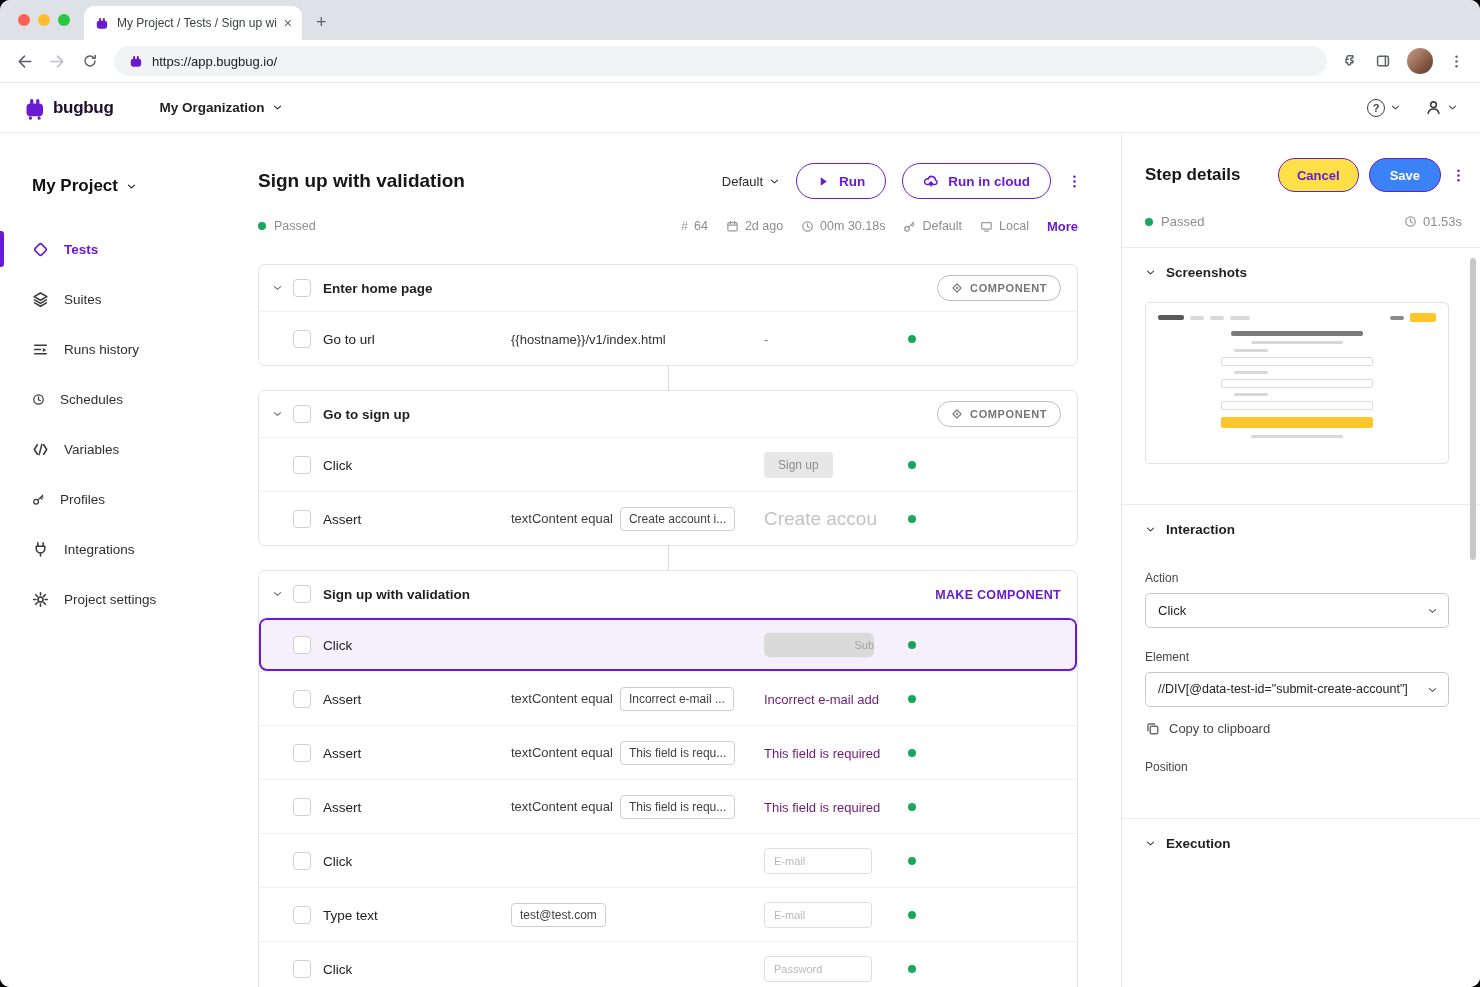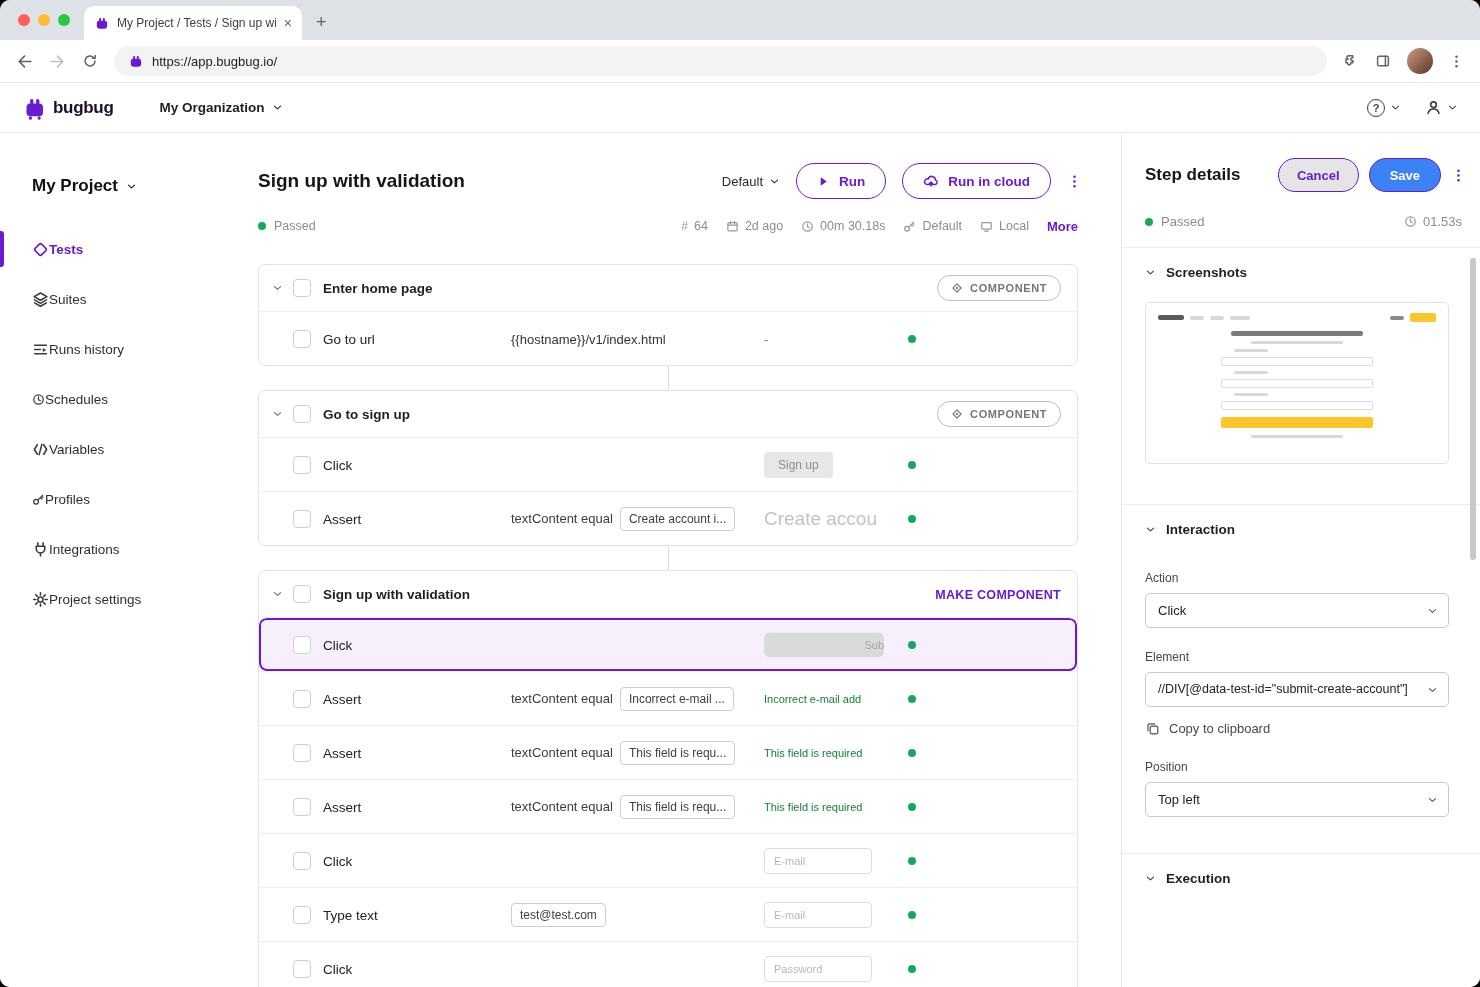--- a/index.html
+++ b/index.html
@@ -33,21 +33,21 @@
   .q-circle { width:18px; height:18px; border:1.5px solid #3f3f3f; border-radius:50%; font-size:11px; font-weight:bold; display:flex; align-items:center; justify-content:center; }
 
   
   .sidebar { position:absolute; left:0; top:134px; bottom:0; width:258px; background:#fff; }
   .main { position:absolute; left:258px; top:134px; width:824px; bottom:0; overflow:hidden; }
   .panel { position:absolute; left:1121px; right:0; top:134px; bottom:0; border-left:1px solid #e6e6e6; background:#fff; padding-left:23px; }
 
   
   .project-row { padding:42px 0 0 32px; display:flex; align-items:center; gap:8px; font-size:17px; font-weight:bold; color:#111; }
   .side-nav { margin-top:28px; }
-  .side-item { height:50px; display:flex; align-items:center; padding-left:32px; font-size:13.5px; color:#2e2e2e; position:relative; cursor:pointer; }
+  .side-item { height:50px; display:flex; align-items:center; gap:15px; padding-left:32px; font-size:13.5px; color:#2e2e2e; position:relative; cursor:pointer; }
   .side-item .icon { color:#3c3c3c; display:flex; }
   .side-item.active { color:#6a1bd1; font-weight:bold; }
   .side-item.active .icon { color:#6a1bd1; }
   .side-item.active::before { content:""; position:absolute; left:0; top:7px; bottom:7px; width:4px; background:#6a1bd1; border-radius:0 3px 3px 0; }
 
   
   .main-header { position:relative; padding-top:22px; height:72px; display:flex; align-items:center; }
   .main-title { font-size:19px; font-weight:bold; color:#161616; }
   .mh-right { margin-left:auto; display:flex; align-items:center; gap:16px; }
   .profile-dd { display:flex; align-items:center; gap:6px; font-size:13px; color:#2b2b2b; }
@@ -84,30 +84,30 @@
   .row .value { position:absolute; left:252px; top:50%; transform:translateY(-50%); display:flex; align-items:center; gap:7px; max-width:248px; overflow:hidden; }
   .row .selector { position:absolute; left:505px; top:50%; transform:translateY(-50%); display:flex; align-items:center; max-width:140px; overflow:hidden; }
   .row .dot { position:absolute; left:649px; top:50%; transform:translateY(-50%); }
   .row.selected { background:#f5f0fc; box-shadow:inset 0 0 0 2px #6a1bd1; border-radius:8px; }
   .value-text { font-size:13px; color:#333; white-space:nowrap; }
   .value-prefix { font-size:13px; color:#3c3c3c; white-space:nowrap; }
   .sel-dash { font-size:13px; color:#777; }
   .chip { border:1px solid #cdcdcd; border-radius:4px; padding:4px 8px; font-size:12px; color:#3f3f3f; background:#fff; white-space:nowrap; max-width:116px; overflow:hidden; flex:0 0 auto; }
   .chip-grey { background:#e7e7e7; border-radius:4px; padding:6px 14px; font-size:12px; color:#8f8f8f; white-space:nowrap; }
   .mini-input { width:108px; height:26px; border:1px solid #dedede; border-radius:4px; background:#fff; color:#b8b8b8; font-size:11px; display:flex; align-items:center; padding:0 9px; flex:0 0 auto; }
-  .preview { color:#15803d; font-size:11px; white-space:nowrap; overflow:hidden; max-width:118px; }
+  .preview { color:#701a75; font-size:13px; white-space:nowrap; overflow:hidden; max-width:118px; }
   .preview.large { font-size:19px; color:#c3c3c3; max-width:112px; }
-  .pill { width:120px; height:25px; background:#dadada; border-radius:6px; position:relative; overflow:hidden; flex:0 0 auto; }
+  .pill { width:110px; height:25px; background:#dadada; border-radius:6px; position:relative; overflow:hidden; flex:0 0 auto; }
   .pill span { position:absolute; right:0px; top:50%; transform:translateY(-50%); font-size:11px; color:#a3a3a3; }
 
   
   .panel-header { padding-top:24px; padding-right:14px; display:flex; align-items:center; }
   .panel-title { font-size:17px; font-weight:bold; color:#161616; }
   .ph-right { margin-left:auto; display:flex; align-items:center; gap:10px; }
-  .btn-outline { height:34px; border:1.5px solid #6a1bd1; border-radius:17px; background:#e5e5e5; color:#6a1bd1; font-weight:bold; font-size:13px; padding:0 18px; font-family:inherit; }
+  .btn-outline { height:34px; border:1.5px solid #6a1bd1; border-radius:17px; background:#fde047; color:#6a1bd1; font-weight:bold; font-size:13px; padding:0 18px; font-family:inherit; }
   .btn-fill { height:34px; border:1.5px solid #6a1bd1; border-radius:17px; background:#3b82f6; color:#fff; font-weight:bold; font-size:13px; padding:0 20px; font-family:inherit; }
   .panel-status { margin-top:22px; display:flex; align-items:center; gap:8px; font-size:13px; color:#8d8d8d; padding-right:18px; }
   .ps-right { margin-left:auto; display:flex; align-items:center; gap:6px; }
   .ps-right .icon { color:#9a9a9a; display:flex; }
   .p-div { height:1px; background:#ececec; margin-left:-23px; margin-top:18px; }
   .sect { display:flex; align-items:center; gap:10px; height:48px; font-size:13.5px; font-weight:bold; color:#1f1f1f; }
   .sect .icon { color:#3b3b3b; display:flex; }
   .field-label { font-size:12px; color:#474747; margin:18px 0 8px; }
   .select { position:relative; width:304px; border:1px solid #c9c9c9; border-radius:5px; font-size:13px; color:#222; padding:9px 30px 9px 12px; background:#fff; }
   .select .sel-chev { position:absolute; right:10px; top:50%; transform:translateY(-50%); color:#555; display:flex; }
@@ -698,36 +698,28 @@
       <span class="icon">
           <svg width="15" height="15" viewBox="0 0 16 16" fill="none" stroke="currentColor" stroke-width="1.5" stroke-linecap="round" stroke-linejoin="round">
             <rect x="5.6" y="5.6" width="8" height="8" rx="1.4"></rect>
             <path d="M10.4 3.2H4.2a1 1 0 0 0-1 1v6.2"></path>
           </svg>
         </span>
       <span>Copy to clipboard</span>
     </div>
 
     <div class="field-label" style="margin-top:24px;">Position</div>
-    <div class="select">
-      <span>Top left</span>
-      <span class="sel-chev icon">
+
+    <div style="height:36px;"></div>
+    <div class="p-div" style="margin-top:0;"></div>
+
+    <div class="sect">
+      <span class="icon">
           <svg width="11" height="11" viewBox="0 0 16 16" fill="none" stroke="currentColor" stroke-width="1.5" stroke-linecap="round" stroke-linejoin="round">
             <path d="M3.5 6l4.5 4 4.5-4"></path>
           </svg>
         </span>
-    </div>
-
-    <div style="height:36px;"></div>
-    <div class="p-div" style="margin-top:0;"></div>
-
-    <div class="sect">
-      <span class="icon">
-          <svg width="11" height="11" viewBox="0 0 16 16" fill="none" stroke="currentColor" stroke-width="1.5" stroke-linecap="round" stroke-linejoin="round">
-            <path d="M3.5 6l4.5 4 4.5-4"></path>
-          </svg>
-        </span>
       <span>Execution</span>
     </div>
   </div>
 
   <div class="v-scrollbar"></div>
 </div>
 
 </body></html>

